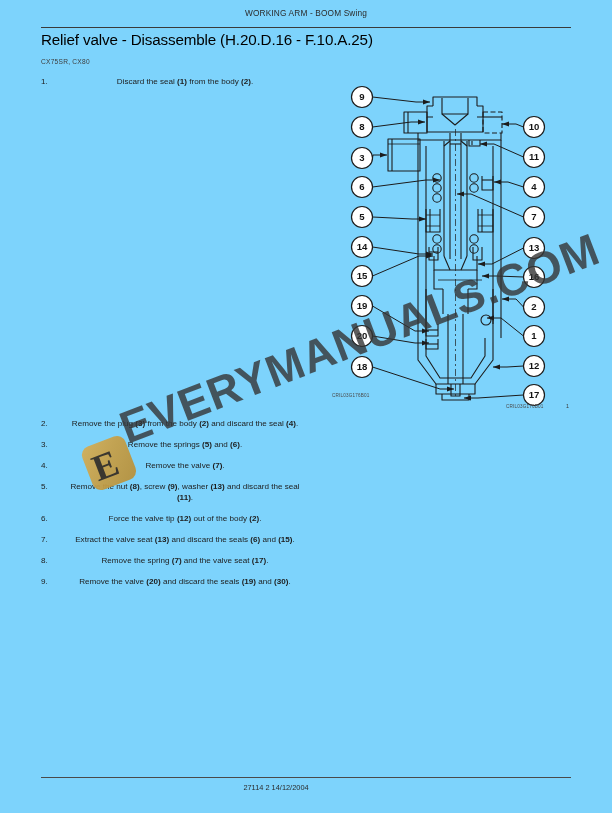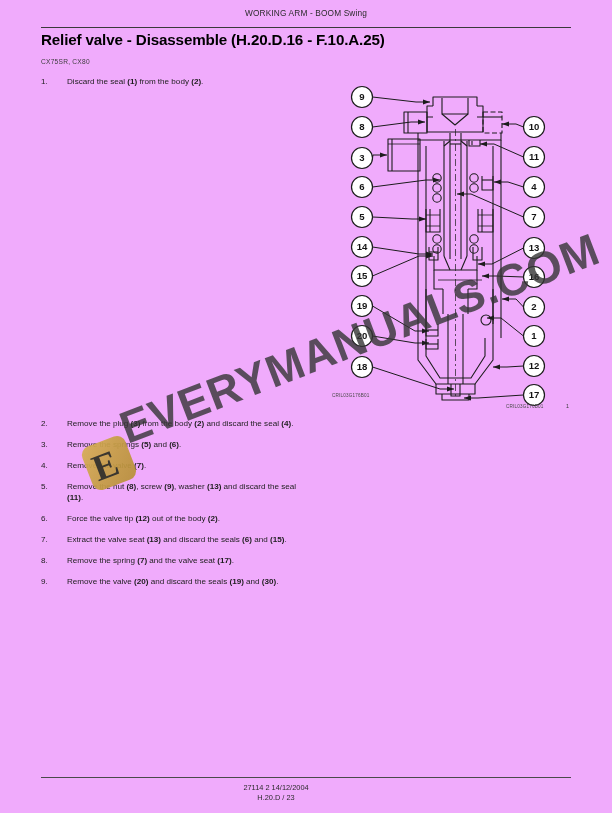--- a/index.html
+++ b/index.html
@@ -8,21 +8,21 @@
     background: #ffffff;
   }
   body {
     font-family: "Liberation Sans", sans-serif;
     color: #1a1a1a;
   }
   #page {
     position: relative;
     width: 612px;
     height: 813px;
-    background: #f0abfc;
+    background: #7dd3fc;
     overflow: hidden;
   }
 
   
   .running-header {
     position: absolute;
     top: 8px;
     left: 0;
     width: 612px;
     text-align: center;
@@ -39,21 +39,21 @@
     border-top: 1.6px solid #3a3a3a;
   }
 
   
   .doc-title {
     position: absolute;
     top: 31px;
     left: 41px;
     width: 470px;
     font-size: 15.2px;
-    font-weight: bold;
+    font-weight: normal;
     letter-spacing: -0.15px;
     color: #000;
   }
   .model-line {
     position: absolute;
     top: 58px;
     left: 41px;
     font-size: 6.6px;
     letter-spacing: 0.25px;
     color: #3d3d3d;
@@ -76,20 +76,21 @@
     line-height: 11.4px;
     color: #1d1d1d;
   }
   .step-num {
     width: 26px;
     flex: none;
     text-align: left;
   }
   .step-text {
     flex: 1;
+    text-align: center;
   }
   .step-text b { font-weight: bold; }
 
   
   .figure {
     position: absolute;
     left: 330px;
     top: 84px;
     width: 262px;
     height: 325px;
@@ -473,15 +474,14 @@
   <div class="fig-number">1</div>
 
   <div class="watermark">
     <div class="wm-badge"></div>
     <div class="wm-badge-e">E</div>
     <div class="wm-text">EVERYMANUALS.COM</div>
   </div>
 
   <div class="footer-rule"></div>
   <div class="footer-line l1">27114 2 14/12/2004</div>
-  <div class="footer-line l2">H.20.D / 23</div>
 
 </div>
 
 </body></html>

